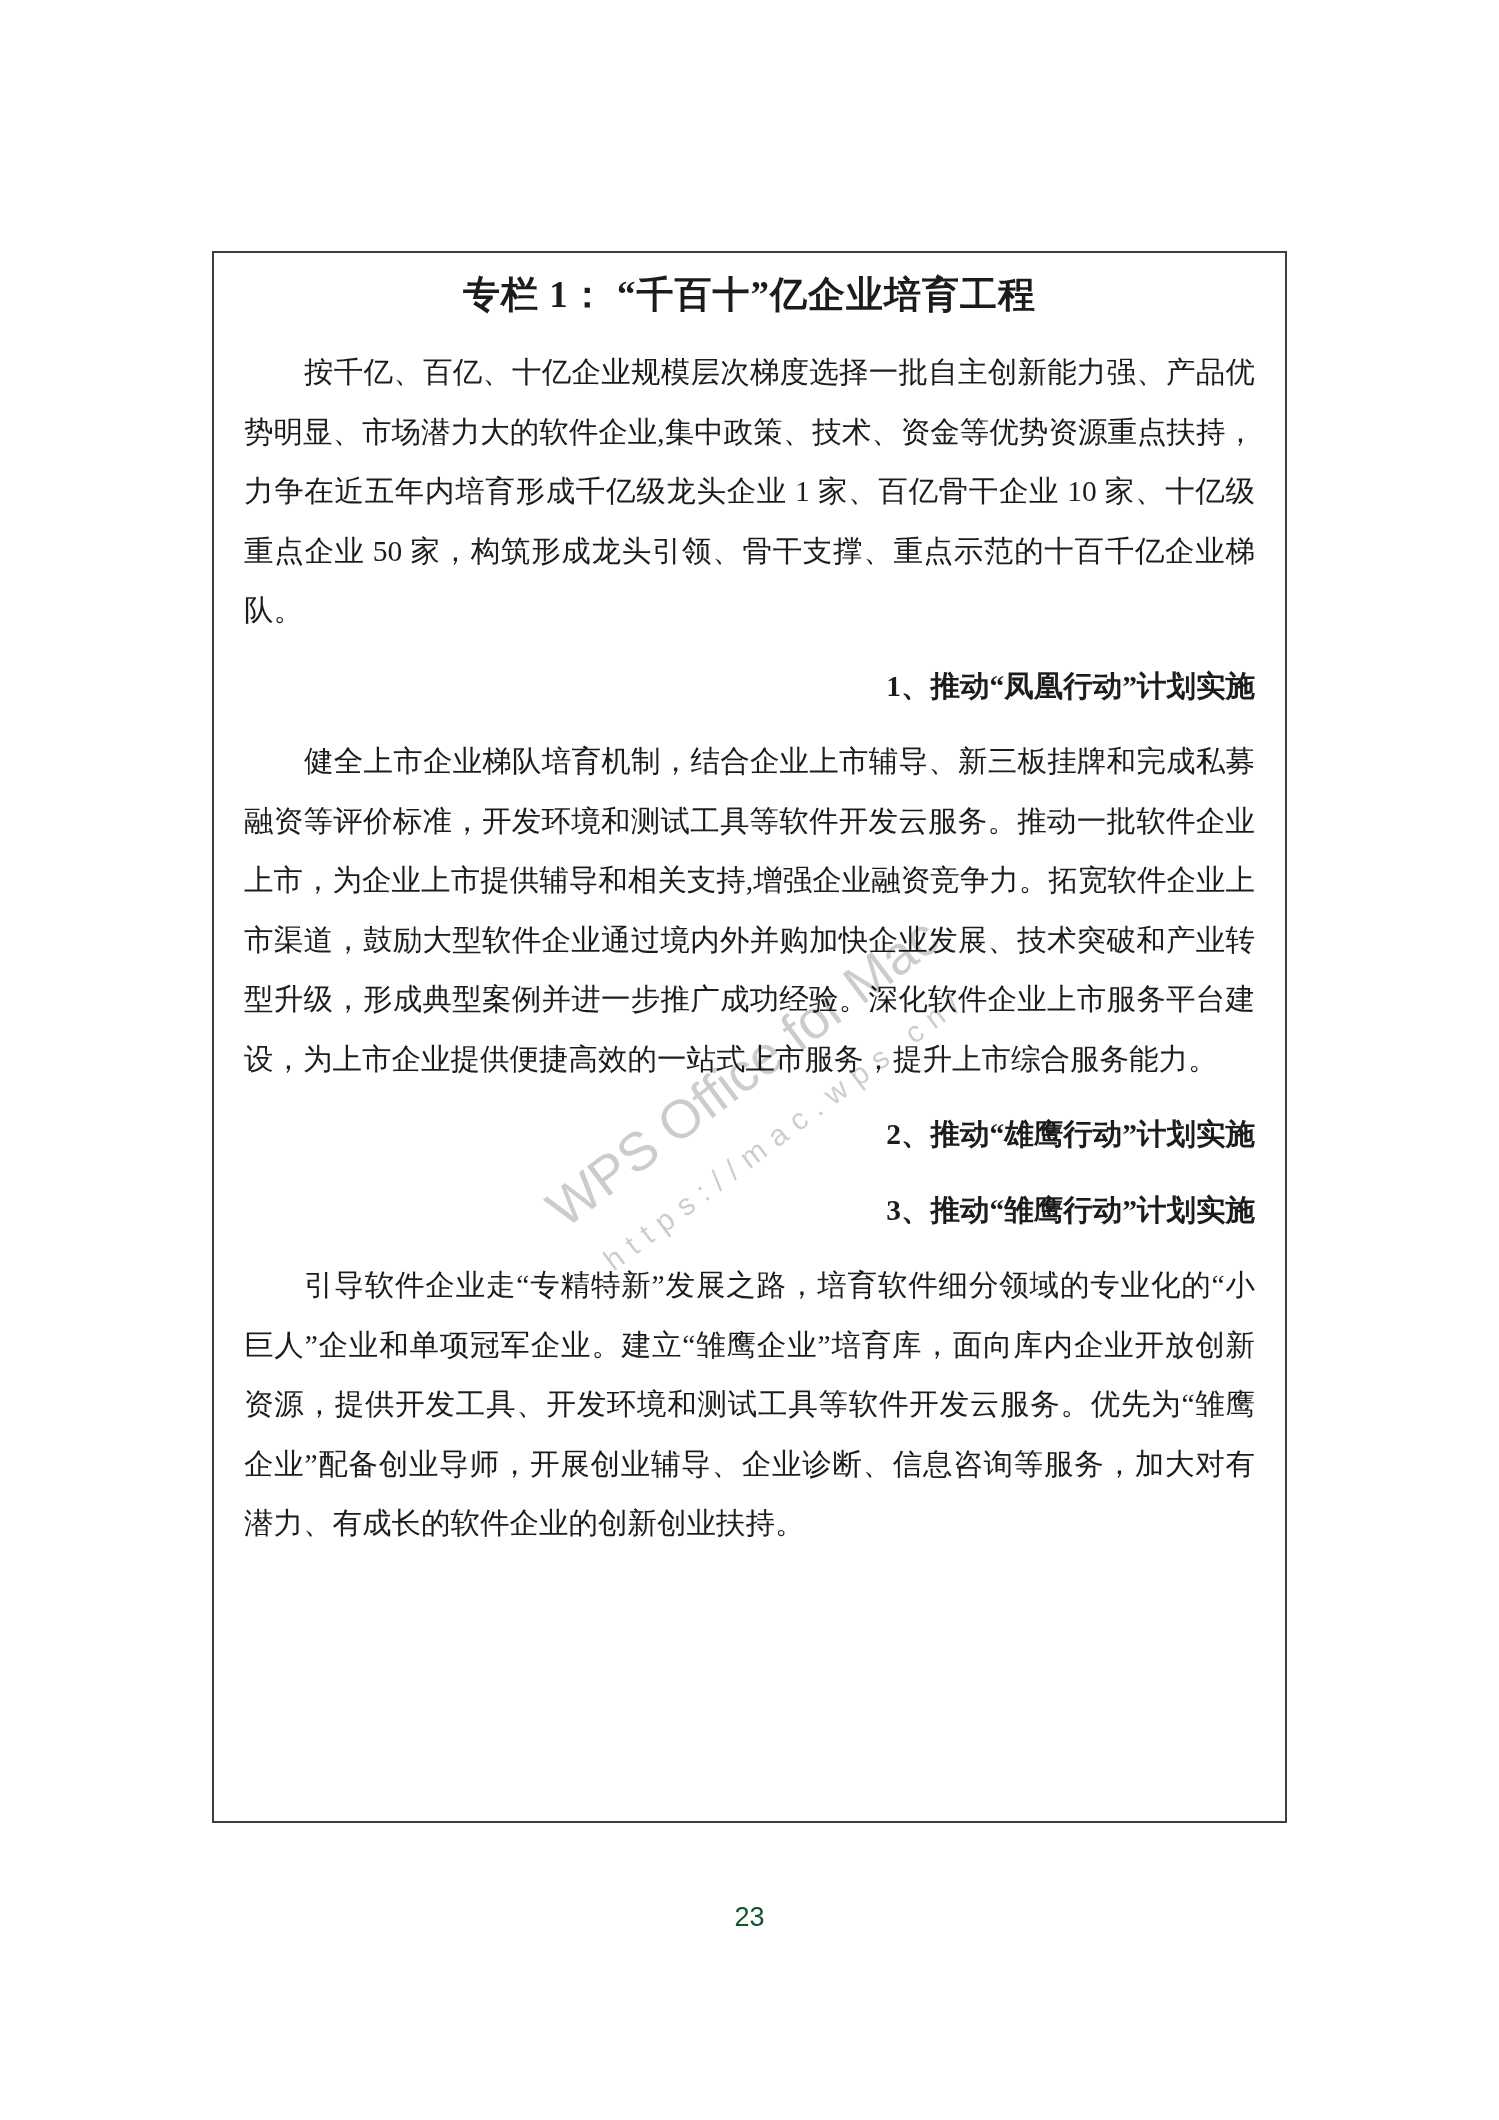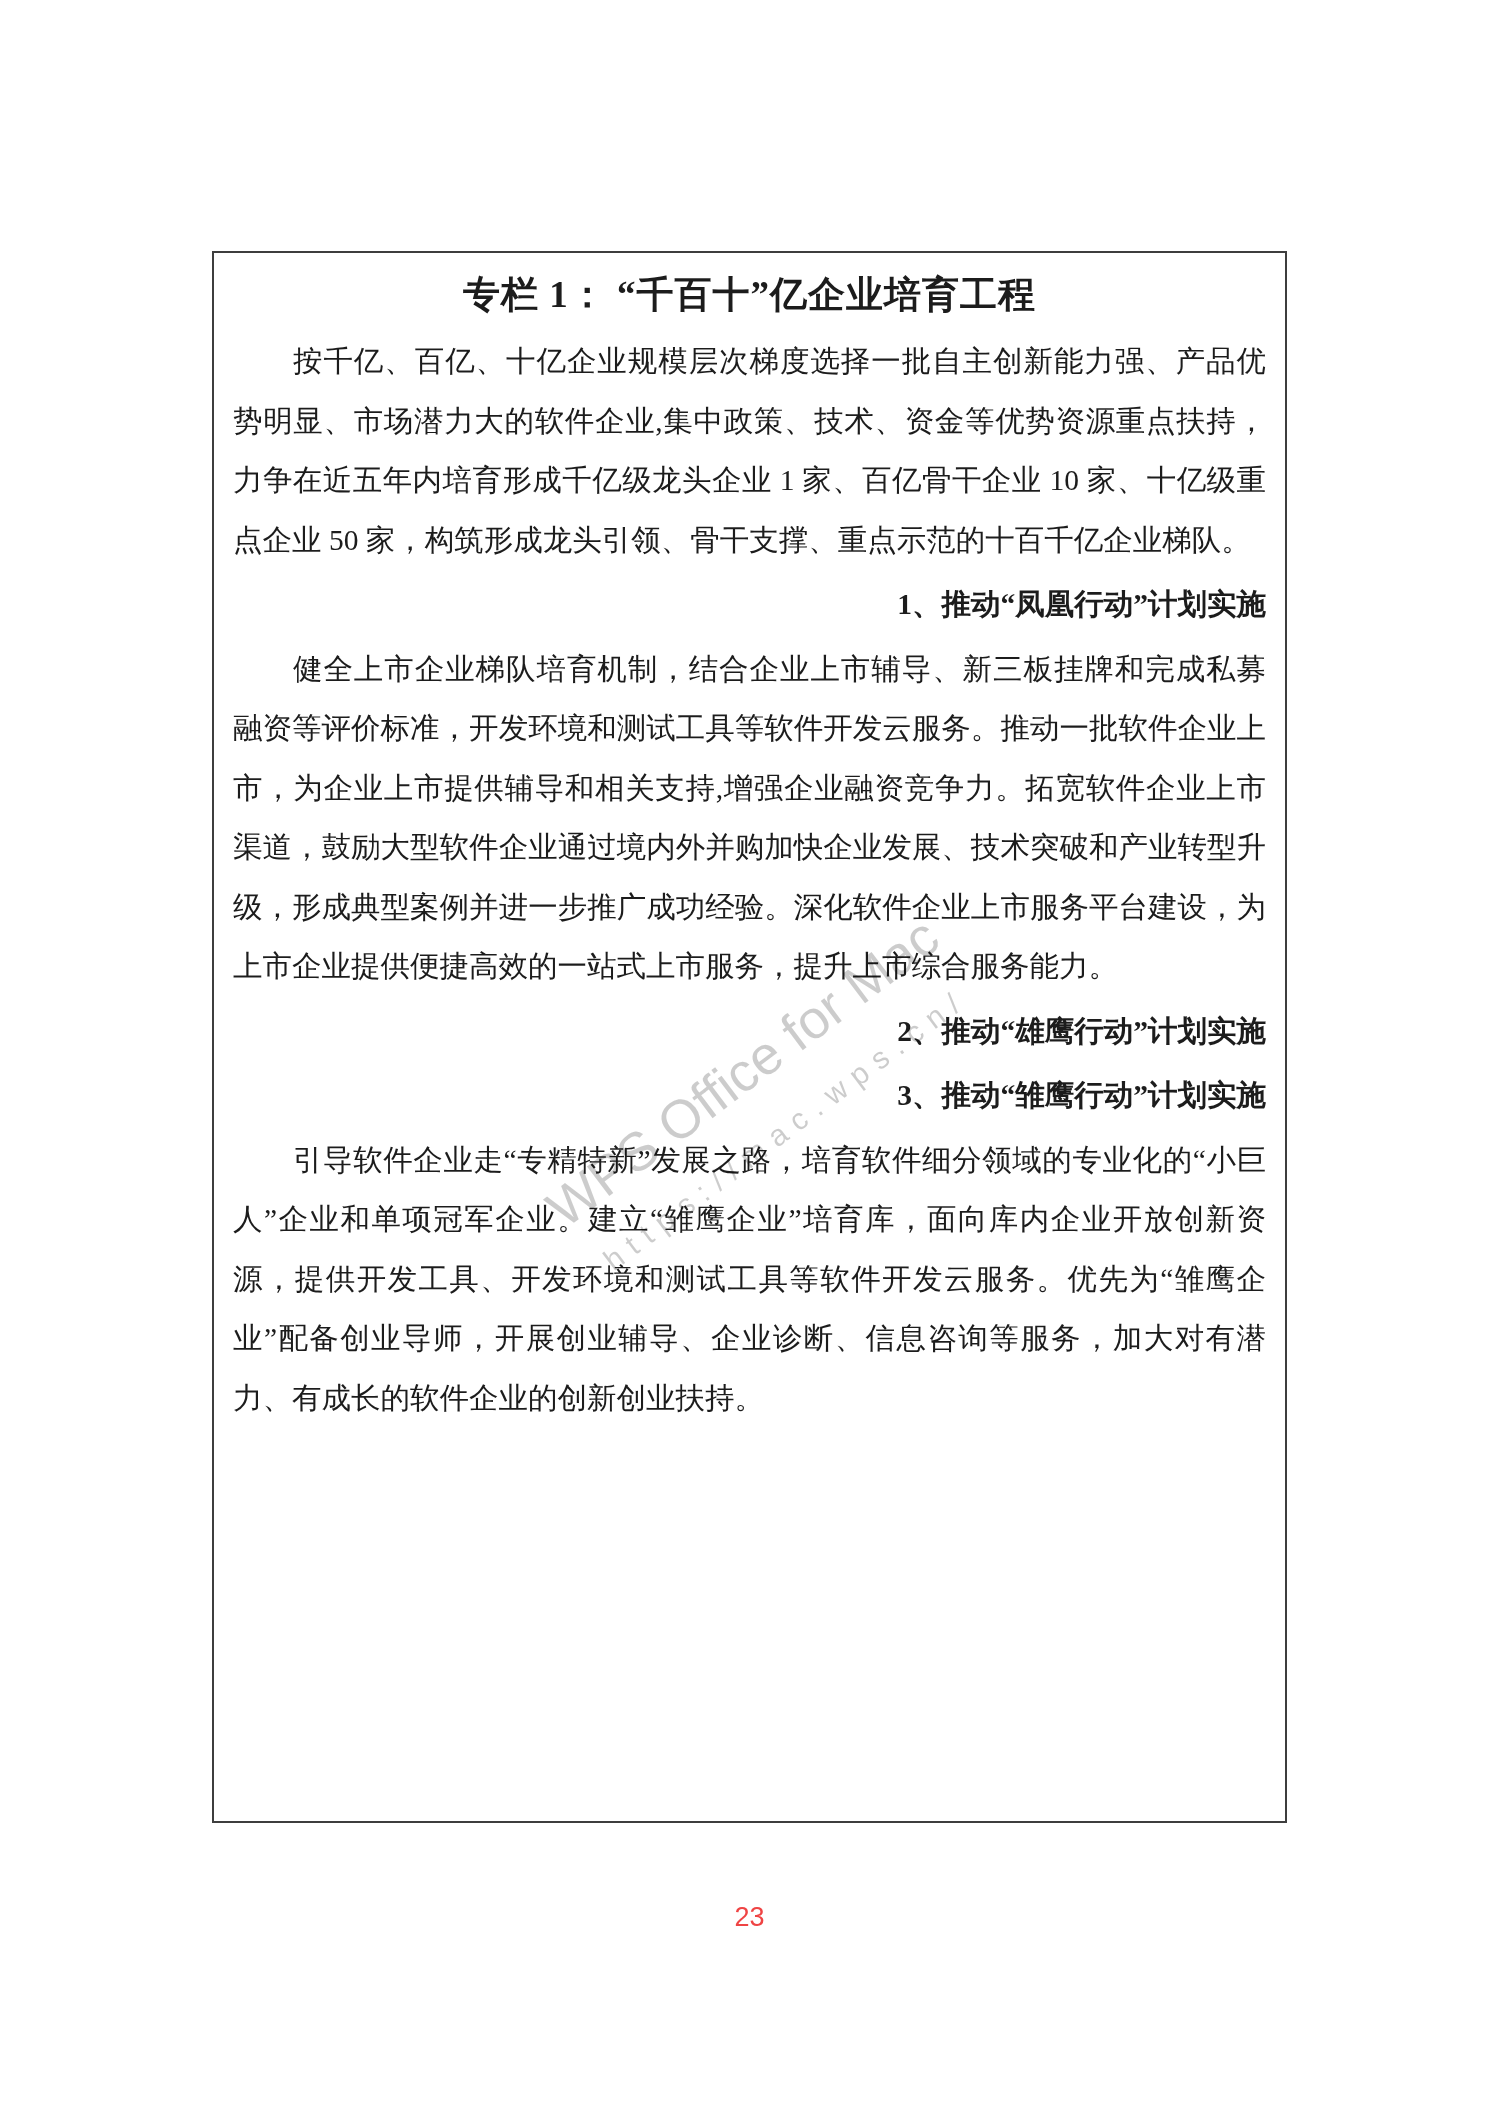--- a/index.html
+++ b/index.html
@@ -33,21 +33,21 @@
     font-size: 37px;
     font-weight: bold;
     text-align: center;
     line-height: 64px;
     margin: 0 0 4px 0;
     letter-spacing: 1px;
   }
   .para, .heading {
     font-size: 29.5px;
     line-height: 59.5px;
-    margin: 5px;
+    margin: 16px;
     text-align: justify;
     text-indent: 60px;
   }
   .heading {
     font-weight: bold;
     text-align: right;
   }
   .watermark {
     position: absolute;
     left: 410px;
@@ -70,21 +70,21 @@
     margin-top: 24px;
     white-space: nowrap;
   }
   .page-number {
     position: absolute;
     left: 0;
     top: 1902px;
     width: 100%;
     text-align: center;
     font-size: 27px;
-    color: #ef4444;
+    color: #14532d;
     font-family: "Liberation Sans", "DejaVu Sans", sans-serif;
     z-index: 1;
   }
 </style>
 </head>
 <body>
 
 <div class="page">
 
   <div class="panel">

